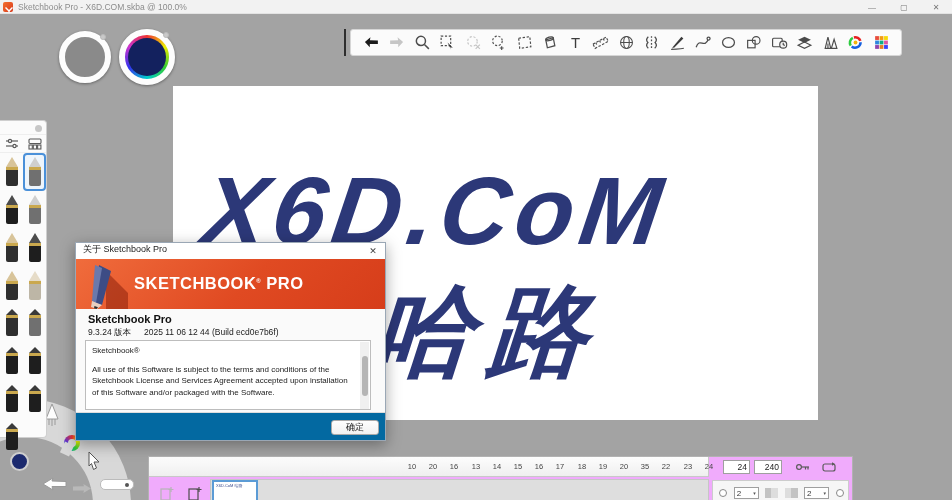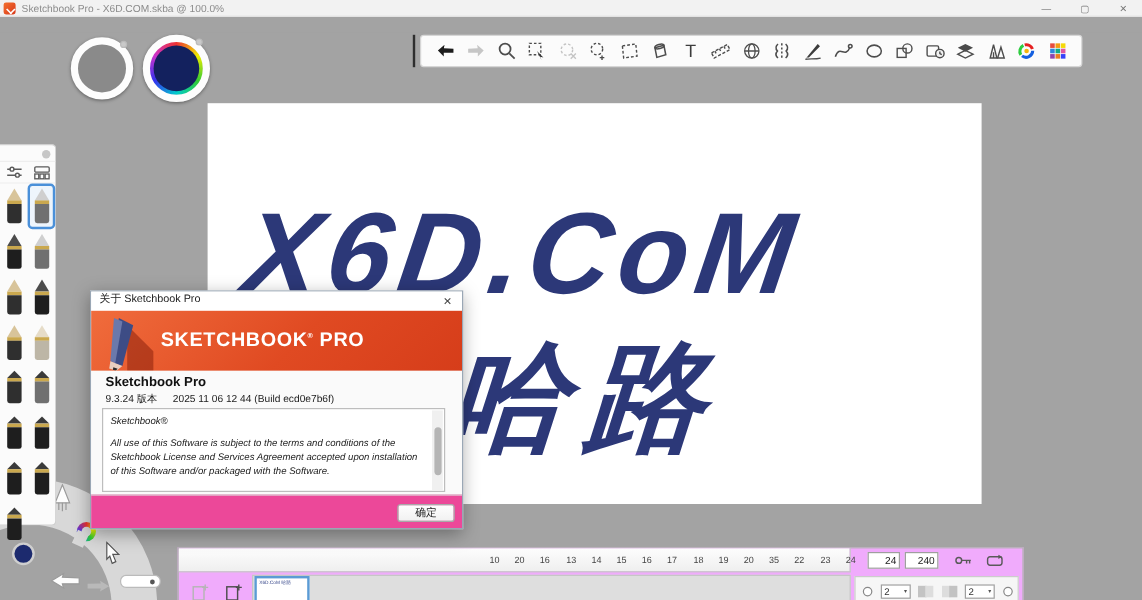--- a/index.html
+++ b/index.html
@@ -107,24 +107,24 @@
   .dlg-close { position:absolute; right:0; top:0; width:24px; height:16px; display:flex; align-items:center; justify-content:center; font-size:9px; color:#444; }
   .dlg-banner { height:50px; background:linear-gradient(135deg,#f06c3c 0%,#e04a22 55%,#d63d1a 100%); position:relative; overflow:hidden; }
   .dlg-banner svg { position:absolute; left:10px; top:4px; }
   .brand { position:absolute; left:58px; top:15px; font-size:16.5px; font-weight:bold; color:#fff; letter-spacing:.5px; }
   .brand sup { font-size:6px; }
   .dlg-body { position:relative; height:104px; background:#fafafa; }
   .dlg-product { position:absolute; left:12px; top:4px; font-size:11px; font-weight:bold; color:#111; }
   .dlg-version { position:absolute; left:12px; top:18px; font-size:8.5px; color:#222; }
   .dlg-build { position:absolute; left:68px; top:18px; font-size:8.5px; color:#222; }
   .dlg-license { position:absolute; left:9px; top:31px; width:286px; height:70px; background:#fff; border:1px solid #bdbdbd; font-size:8px; color:#222; padding:4px 14px 4px 6px; line-height:1.45; overflow:hidden; }
-  .dlg-license p { margin-bottom:7px;font-style:italic; }
+  .dlg-license p { margin-bottom:7px; }
   .lic-scroll { position:absolute; right:1px; top:1px; width:9px; height:68px; background:#f0f0f0; }
   .lic-thumb { position:absolute; left:1.5px; top:14px; width:6px; height:40px; background:#b5b5b5; border-radius:3px; }
-  .dlg-footer { position:absolute; left:0; bottom:0; width:100%; height:28px; background:#ec4899; border-top:1px solid #ddd; }
+  .dlg-footer { position:absolute; left:0; bottom:0; width:100%; height:28px; background:#0369a1; border-top:1px solid #ddd; }
   .ok-btn { position:absolute; right:6px; top:7px; width:48px; height:15px; background:linear-gradient(#fefefe,#f1f1f1); border:1px solid #a9a9a9; border-radius:3px; font-size:9px; color:#222; display:flex; align-items:center; justify-content:center; }
 </style>
 </head>
 <body>
 
 <div id="app">
 
   <div class="titlebar">
     <div class="app-icon"></div>
     <span class="title-text">Sketchbook Pro - X6D.COM.skba @ 100.0%</span>

